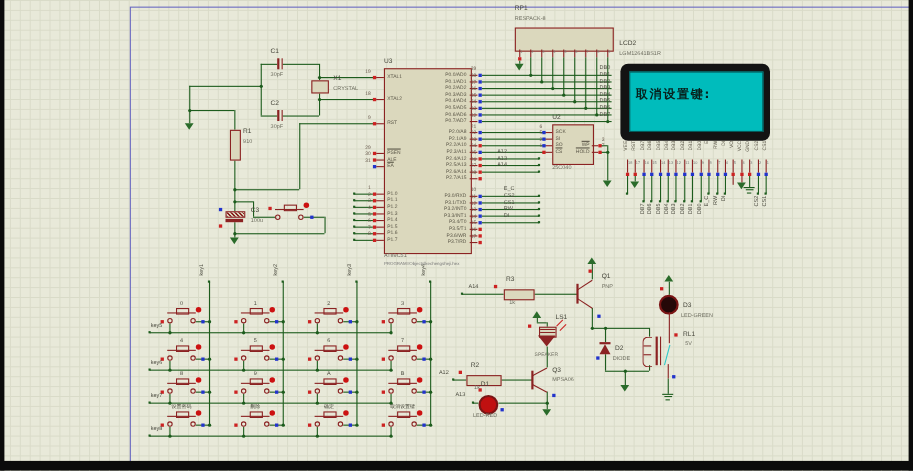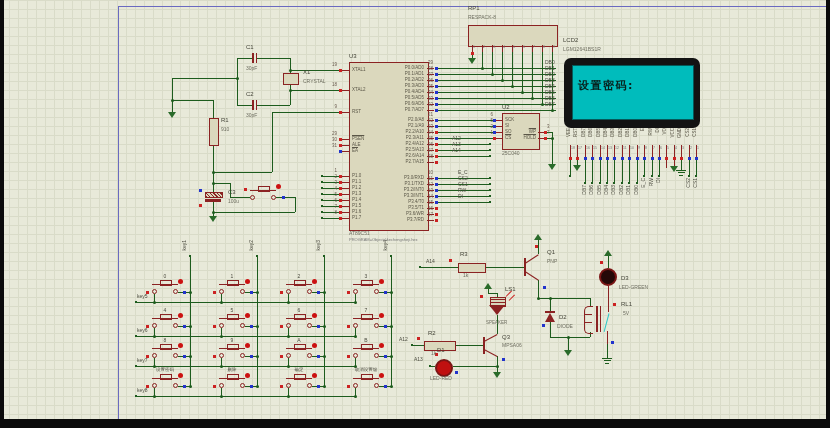--- a/index.html
+++ b/index.html
@@ -864,21 +864,21 @@
   <div class="t val" style="left:468px;top:15px">RESPACK-8</div>
 
   <div class="body" style="left:502px;top:113px;width:36px;height:35px"></div>
   <div class="t ref" style="left:502px;top:104px">U2</div>
   <div class="t val" style="left:502px;top:151px">25C040</div>
 
   <div class="t ref" style="left:563px;top:37px">LCD2</div>
   <div class="t val" style="left:563px;top:47px">LGM12641BS1R</div>
   <div class="lcd-body" style="left:564px;top:58px;width:136px;height:70px"></div>
   <div class="lcd-screen" style="left:572px;top:65px;width:120px;height:53px"></div>
-  <div class="lcd-text" style="left:578px;top:78px">设置密码:</div>
+  <div class="lcd-text" style="left:578px;top:78px">取消设置键:</div>
 
   <div class="t net" style="left:426px;top:259px">A14</div>
   <div class="t ref" style="left:460px;top:251px">R3</div>
   <div class="t val" style="left:463px;top:273px">1k</div>
   <div class="t ref" style="left:547px;top:249px">Q1</div>
   <div class="t val" style="left:547px;top:259px">PNP</div>
   <div class="t ref" style="left:505px;top:286px">LS1</div>
   <div class="t val" style="left:486px;top:321px;font-size:4.5px">SPEAKER</div>
   <div class="t net" style="left:399px;top:337px">A12</div>
   <div class="t ref" style="left:428px;top:330px">R2</div>

